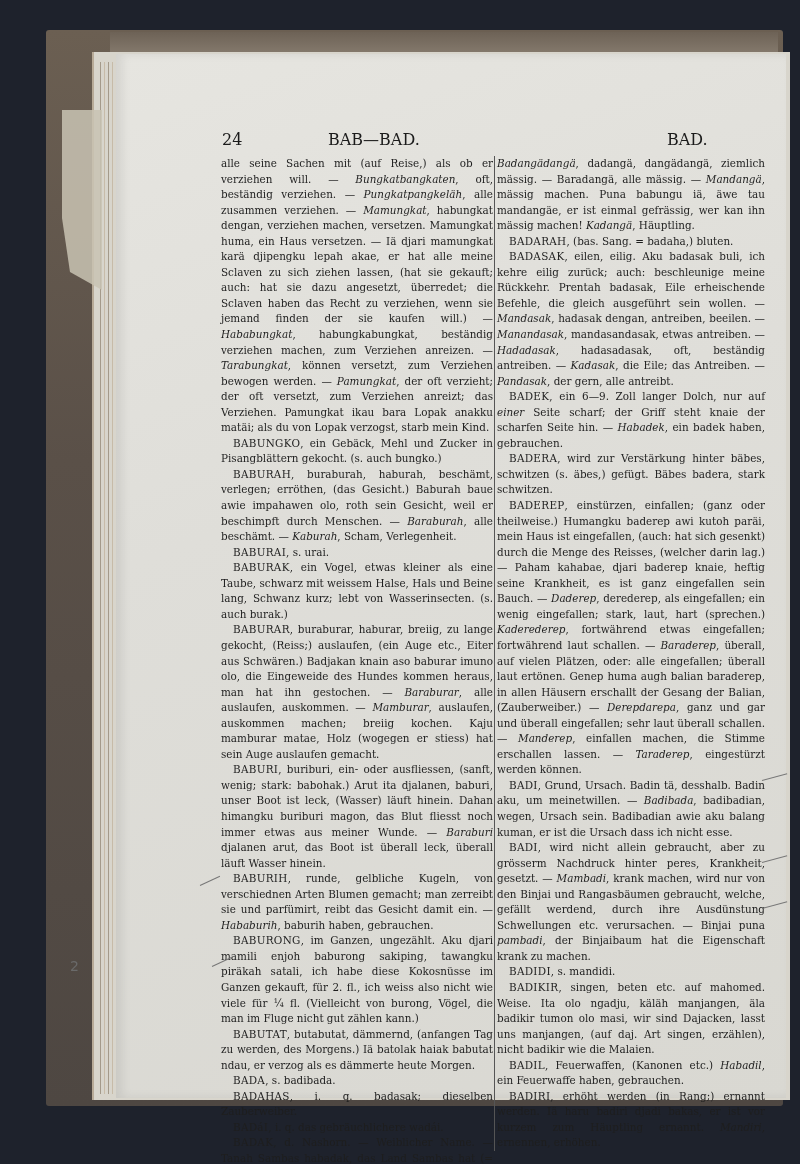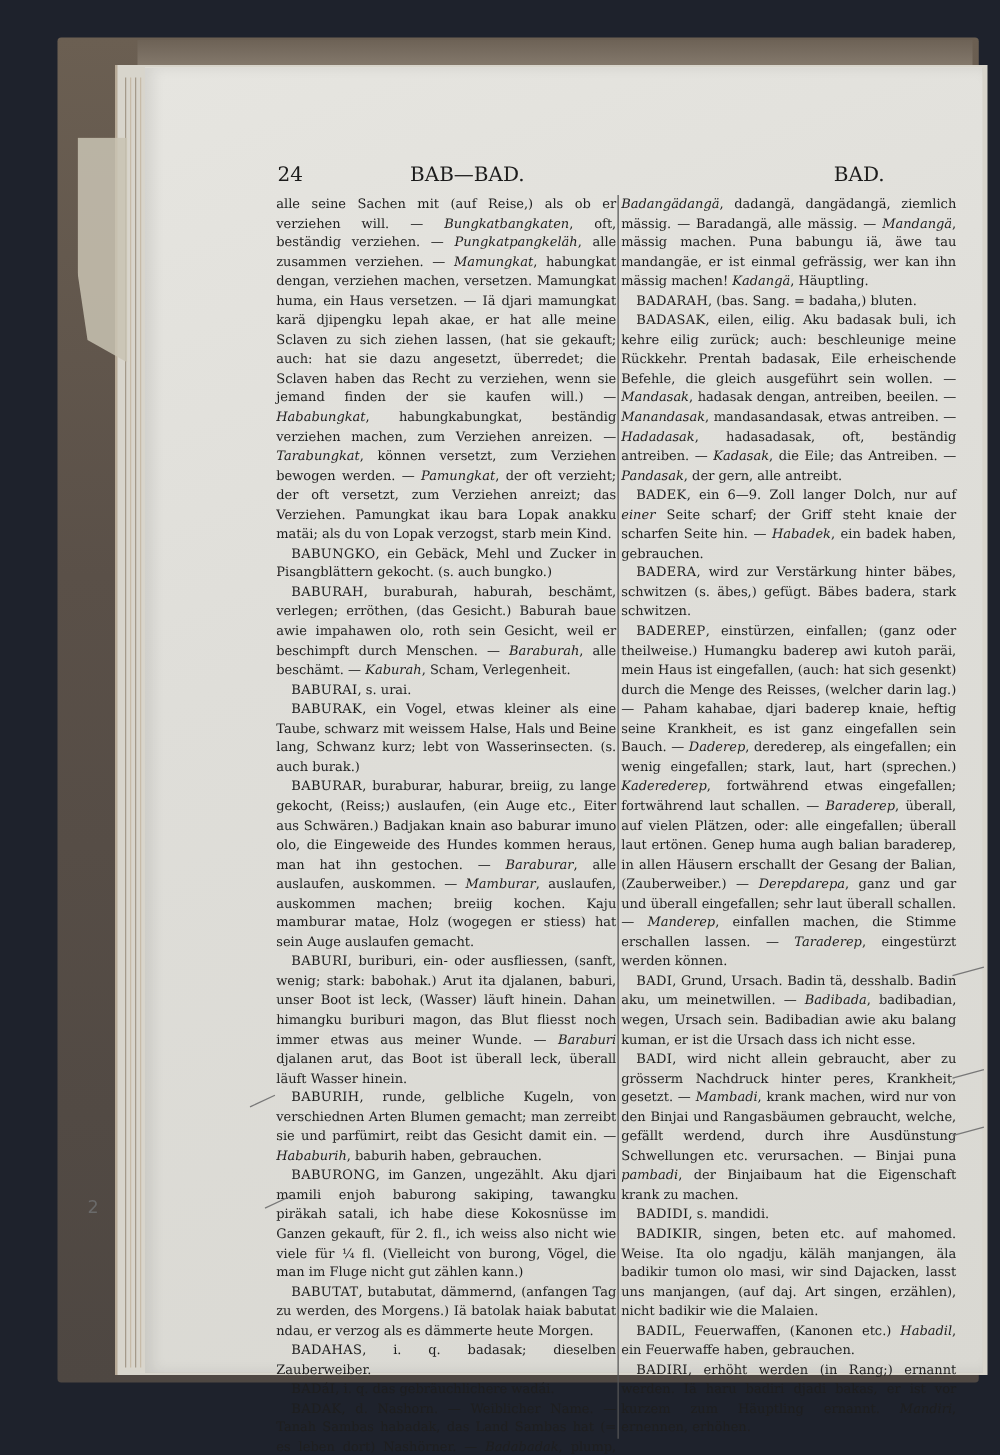--- a/index.html
+++ b/index.html
@@ -80,20 +80,21 @@
       <p class="cont"><span>alle seine Sachen mit (auf Reise,) als ob er verziehen will. — </span><i>Bungkatbangkaten</i><span>, oft, beständig verziehen. — </span><i>Pungkatpangkeläh</i><span>, alle zusammen verziehen. — </span><i>Mamungkat</i><span>, habungkat dengan, verziehen machen, versetzen. Mamungkat huma, ein Haus versetzen. — Iä djari mamungkat karä djipengku lepah akae, er hat alle meine Sclaven zu sich ziehen lassen, (hat sie gekauft; auch: hat sie dazu angesetzt, überredet; die Sclaven haben das Recht zu verziehen, wenn sie jemand finden der sie kaufen will.) — </span><i>Hababungkat</i><span>, habungkabungkat, beständig verziehen machen, zum Verziehen anreizen. — </span><i>Tarabungkat</i><span>, können versetzt, zum Verziehen bewogen werden. — </span><i>Pamungkat</i><span>, der oft verzieht; der oft versetzt, zum Verziehen anreizt; das Verziehen. Pamungkat ikau bara Lopak anakku matäi; als du von Lopak verzogst, starb mein Kind.</span></p>
       <p><span class="hw">BABUNGKO</span><span>, ein Gebäck, Mehl und Zucker in Pisangblättern gekocht. (s. auch bungko.)</span></p>
       <p><span class="hw">BABURAH</span><span>, buraburah, haburah, beschämt, verlegen; erröthen, (das Gesicht.) Baburah baue awie impahawen olo, roth sein Gesicht, weil er beschimpft durch Menschen. — </span><i>Baraburah</i><span>, alle beschämt. — </span><i>Kaburah</i><span>, Scham, Verlegenheit.</span></p>
       <p><span class="hw">BABURAI</span><span>, s. urai.</span></p>
       <p><span class="hw">BABURAK</span><span>, ein Vogel, etwas kleiner als eine Taube, schwarz mit weissem Halse, Hals und Beine lang, Schwanz kurz; lebt von Wasserinsecten. (s. auch burak.)</span></p>
       <p><span class="hw">BABURAR</span><span>, buraburar, haburar, breiig, zu lange gekocht, (Reiss;) auslaufen, (ein Auge etc., Eiter aus Schwären.) Badjakan knain aso baburar imuno olo, die Eingeweide des Hundes kommen heraus, man hat ihn gestochen. — </span><i>Baraburar</i><span>, alle auslaufen, auskommen. — </span><i>Mamburar</i><span>, auslaufen, auskommen machen; breiig kochen. Kaju mamburar matae, Holz (wogegen er stiess) hat sein Auge auslaufen gemacht.</span></p>
       <p><span class="hw">BABURI</span><span>, buriburi, ein- oder ausfliessen, (sanft, wenig; stark: babohak.) Arut ita djalanen, baburi, unser Boot ist leck, (Wasser) läuft hinein. Dahan himangku buriburi magon, das Blut fliesst noch immer etwas aus meiner Wunde. — </span><i>Baraburi</i><span> djalanen arut, das Boot ist überall leck, überall läuft Wasser hinein.</span></p>
       <p><span class="hw">BABURIH</span><span>, runde, gelbliche Kugeln, von verschiednen Arten Blumen gemacht; man zerreibt sie und parfümirt, reibt das Gesicht damit ein. — </span><i>Hababurih</i><span>, baburih haben, gebrauchen.</span></p>
       <p><span class="hw">BABURONG</span><span>, im Ganzen, ungezählt. Aku djari mamili enjoh baburong sakiping, tawangku piräkah satali, ich habe diese Kokosnüsse im Ganzen gekauft, für 2. fl., ich weiss also nicht wie viele für ¼ fl. (Vielleicht von burong, Vögel, die man im Fluge nicht gut zählen kann.)</span></p>
       <p><span class="hw">BABUTAT</span><span>, butabutat, dämmernd, (anfangen Tag zu werden, des Morgens.) Iä batolak haiak babutat ndau, er verzog als es dämmerte heute Morgen.</span></p>
+      <p><span class="hw">BADA</span><span>, s. badibada.</span></p>
       <p><span class="hw">BADAHAS</span><span>, i. q. badasak; dieselben Zauberweiber.</span></p>
       <p><span class="hw">BADáI</span><span>, i. q. das gebräuchlichere wadái.</span></p>
       <p><span class="hw">BADAK</span><span>, d. Nashorn. — Weiblicher Name. — Tanah Sambas habadak, das Land Sambas hat (= es leben dort) Nashörner. — </span><i>Badabadak</i><span>, plump, kurz und dick. — </span></p>
     </div>
   <div class="col right" id="rightcol">
       <p class="cont"><i>Badangädangä</i><span>, dadangä, dangädangä, ziemlich mässig. — Baradangä, alle mässig. — </span><i>Mandangä</i><span>, mässig machen. Puna babungu iä, äwe tau mandangäe, er ist einmal gefrässig, wer kan ihn mässig machen! </span><i>Kadangä</i><span>, Häuptling.</span></p>
       <p><span class="hw">BADARAH</span><span>, (bas. Sang. = badaha,) bluten.</span></p>
       <p><span class="hw">BADASAK</span><span>, eilen, eilig. Aku badasak buli, ich kehre eilig zurück; auch: beschleunige meine Rückkehr. Prentah badasak, Eile erheischende Befehle, die gleich ausgeführt sein wollen. — </span><i>Mandasak</i><span>, hadasak dengan, antreiben, beeilen. — </span><i>Manandasak</i><span>, mandasandasak, etwas antreiben. — </span><i>Hadadasak</i><span>, hadasadasak, oft, beständig antreiben. — </span><i>Kadasak</i><span>, die Eile; das Antreiben. — </span><i>Pandasak</i><span>, der gern, alle antreibt.</span></p>
       <p><span class="hw">BADEK</span><span>, ein 6—9. Zoll langer Dolch, nur auf </span><i>einer</i><span> Seite scharf; der Griff steht knaie der scharfen Seite hin. — </span><i>Habadek</i><span>, ein badek haben, gebrauchen.</span></p>
       <p><span class="hw">BADERA</span><span>, wird zur Verstärkung hinter bäbes, schwitzen (s. äbes,) gefügt. Bäbes badera, stark schwitzen.</span></p>

